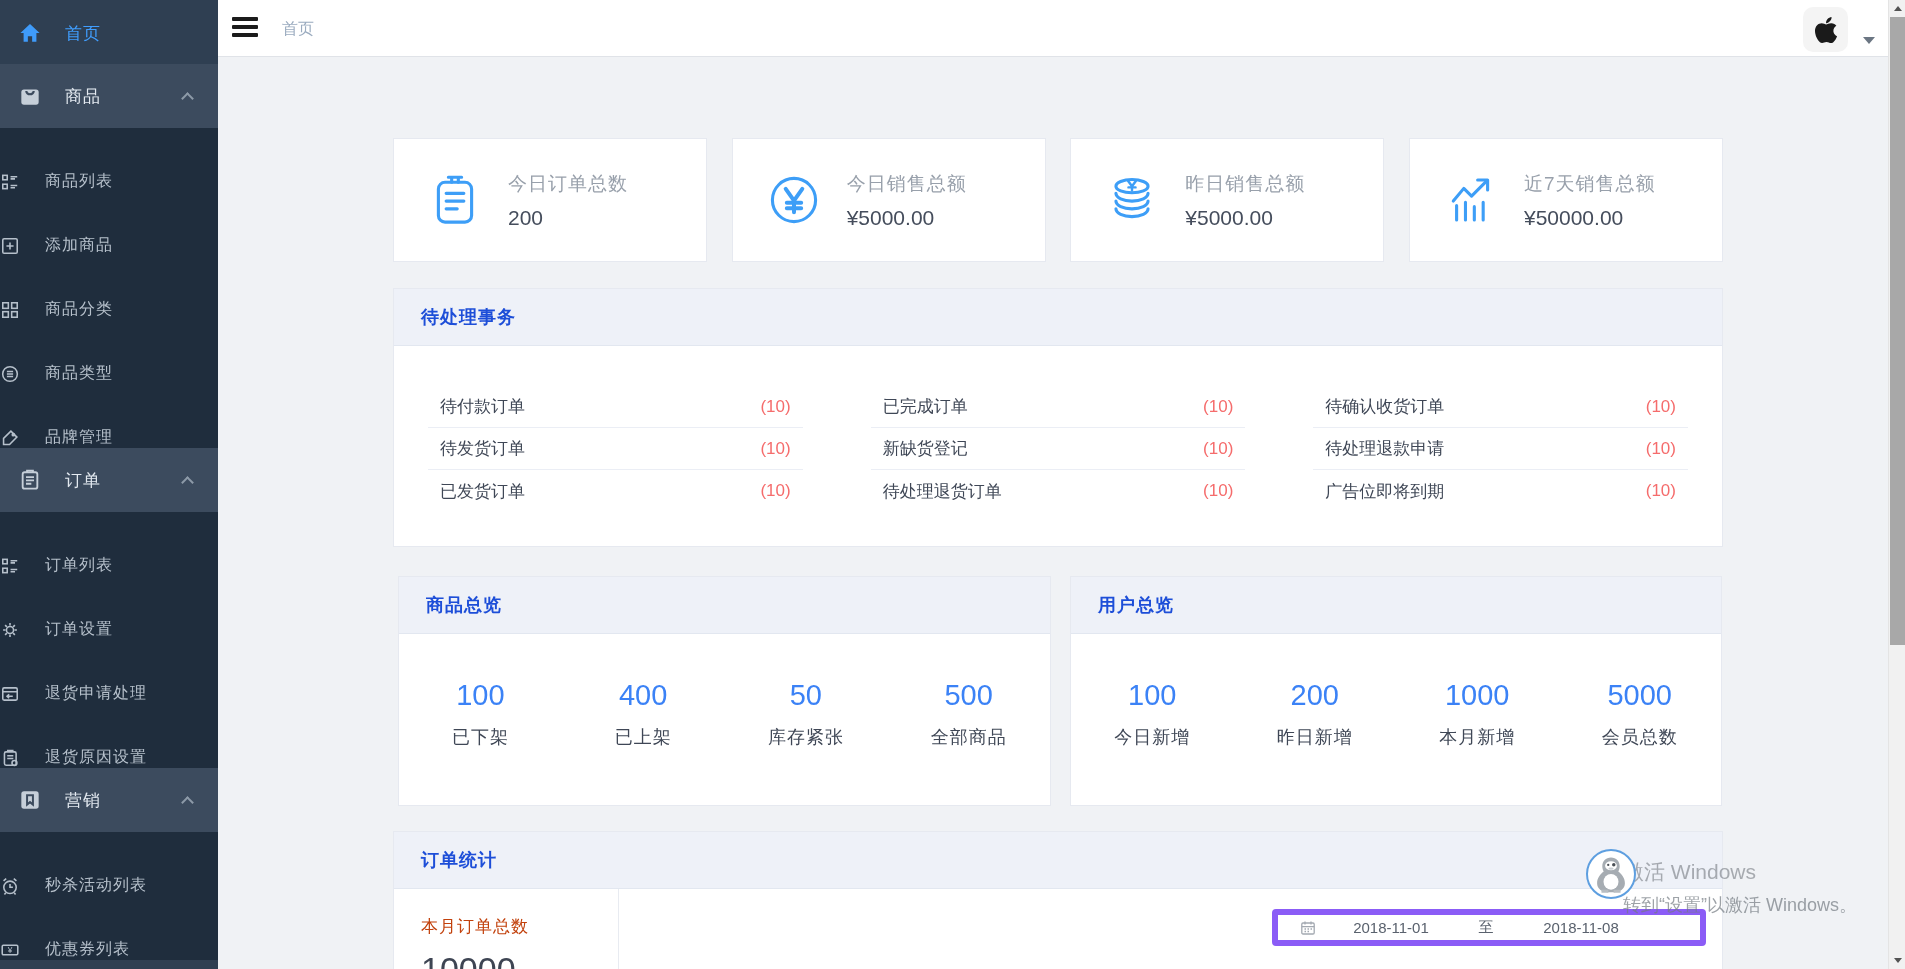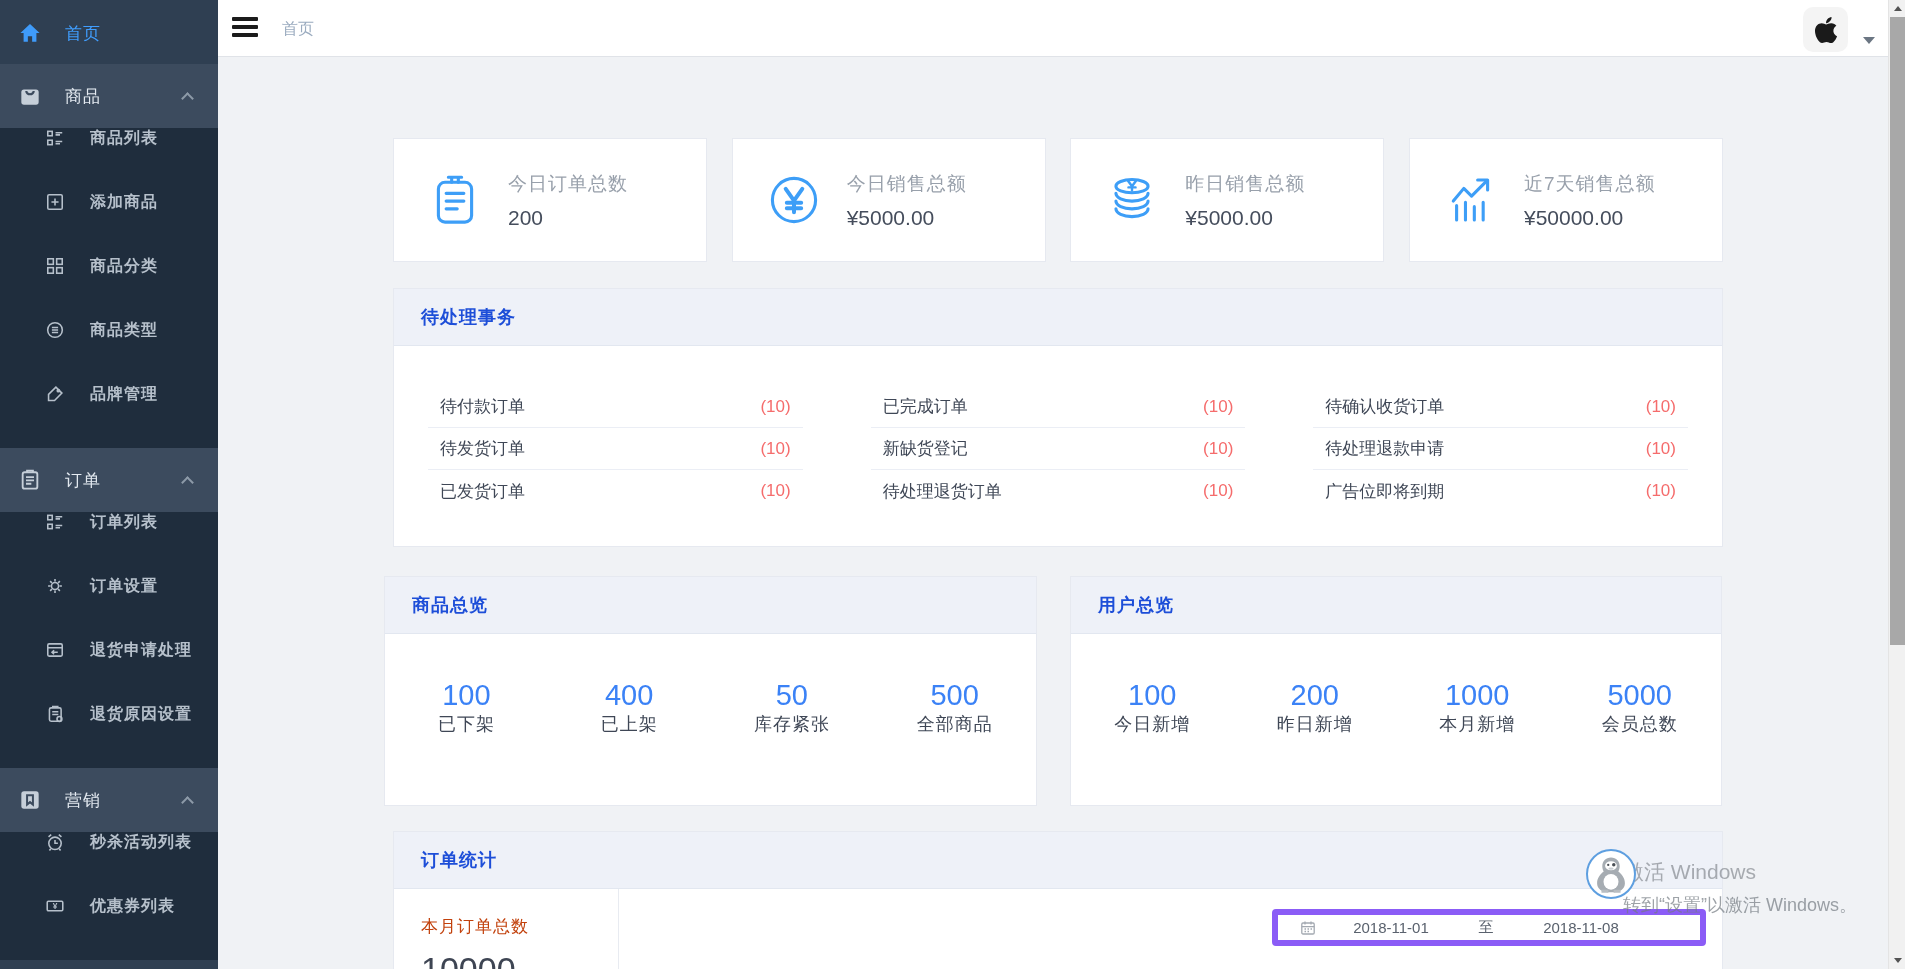--- a/index.html
+++ b/index.html
@@ -10,21 +10,21 @@
   
   .sidebar { position:absolute; left:0; top:0; width:218px; height:969px; background:#2f3f52; z-index:20; }
   .side-row { height:64px; display:flex; align-items:center; padding-left:18px; cursor:pointer; position:relative; }
   .side-row .lbl { margin-left:23px; font-size:17px; color:#d6dde6; letter-spacing:1px; }
   .side-home { padding-top:2px; }
   .side-home .lbl { color:#409eff; }
   .group-title { background:#3c4b5e; }
   .group-title .lbl { color:#e3e9f0; }
   .chev { width:9px; height:9px; border-left:2px solid #8d9aa8; border-top:2px solid #8d9aa8; transform:rotate(45deg); position:absolute; right:26px; top:30px; }
   .submenu { background:#1f2d3d; }
-  .sub-row { height:64px; display:flex; align-items:flex-start; padding-left:45px; cursor:pointer;font-weight:bold; }
+  .sub-row { height:64px; display:flex; align-items:flex-end; cursor:pointer; }
   .sub-row .lbl { margin-left:25px; font-size:16px; color:#b6c0cb; letter-spacing:1px; }
   .sicon { width:20px; height:20px; flex:0 0 auto; color:#b6c0cb; }
   .gicon { width:24px; height:24px; flex:0 0 auto; color:#c6cfd9; }
 
   
   .topbar { position:absolute; left:218px; top:0; right:17px; height:57px; background:#fff; border-bottom:1px solid #e0e3e8; z-index:10; }
   .hamburger { position:absolute; left:14px; top:17px; width:26px; cursor:pointer; }
   .hamburger div { height:4px; background:#1b1b1b; margin-bottom:4px; border-radius:1px; }
   .breadcrumb { position:absolute; left:64px; top:19px; font-size:16px; color:#9aabbf; cursor:pointer; }
   .avatar { position:absolute; right:40px; top:7px; width:45px; height:45px; border-radius:10px; background:#f4f4f4; display:flex; align-items:center; justify-content:center; cursor:pointer; }
@@ -45,26 +45,26 @@
   .panel-title { font-size:18px; font-weight:bold; color:#1d4ed8; letter-spacing:1px; }
 
   .todo-panel { left:393px; top:288px; width:1330px; height:259px; }
   .todo-grid { display:grid; grid-template-columns:1fr 1fr 1fr; padding-top:40px; }
   .todo-cell { height:42px; margin:0 34px; padding:0 12px; display:flex; align-items:center; justify-content:space-between; border-bottom:1px solid #ebeef5; cursor:pointer; }
   .todo-cell.last { border-bottom:none; }
   .todo-label { font-size:17px; color:#3f4756; }
   .todo-count { font-size:17px; color:#f56c6c; }
 
   .overview-panel { top:576px; height:230px; }
-  .ov-product { left:384px; width:653px; }
+  .ov-product { left:398px; width:653px; }
   .ov-user { left:1070px; width:652px; }
   .ov-body { display:flex; padding-top:45px; }
   .ov-item { flex:1; text-align:center; }
   .ov-value { font-size:29px; color:#3b82f6; }
-  .ov-label { font-size:18px; color:#3f4756; letter-spacing:1px; }
+  .ov-label { font-size:18px; color:#3f4756; margin-top:13px; letter-spacing:1px; }
 
   .order-panel { left:393px; top:831px; width:1330px; height:220px; }
   .order-body { position:relative; height:163px; display:flex; }
   .order-metric { width:225px; border-right:1px solid #e8ebf1; padding:26px 0 0 27px; }
   .metric-label { font-size:17px; color:#c2410c; letter-spacing:1px; }
   .metric-value { font-size:34px; color:#3e4553; margin-top:12px; }
   .date-picker { position:absolute; right:16px; top:20px; width:434px; height:37px; background:#fff; border:6px solid #8b5cf6; border-radius:4px; display:flex; align-items:center; cursor:pointer; }
   .date-picker .cal { width:16px; height:16px; margin-left:22px; flex:0 0 auto; }
   .date-val { width:150px; text-align:center; font-size:15px; color:#5a626e; }
   .date-sep { width:40px; text-align:center; font-size:15px; color:#5a626e; }

